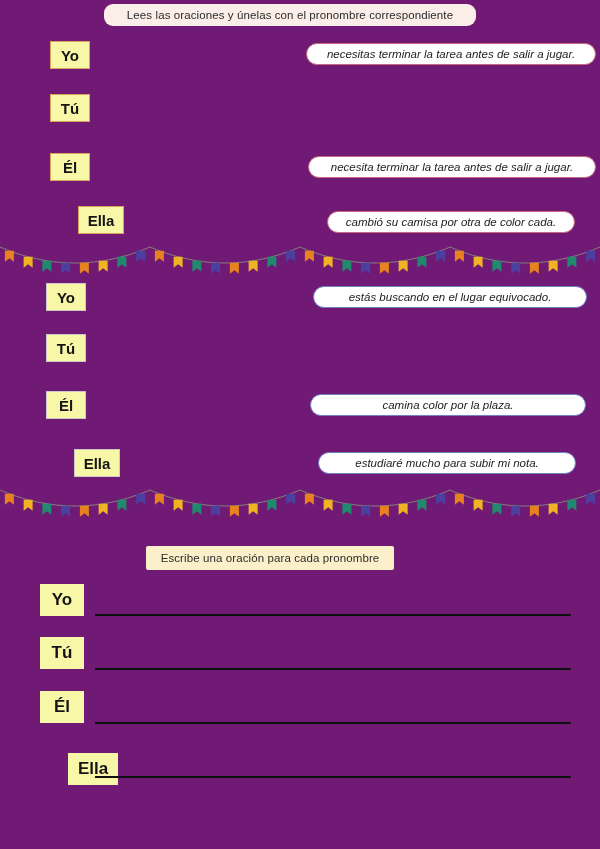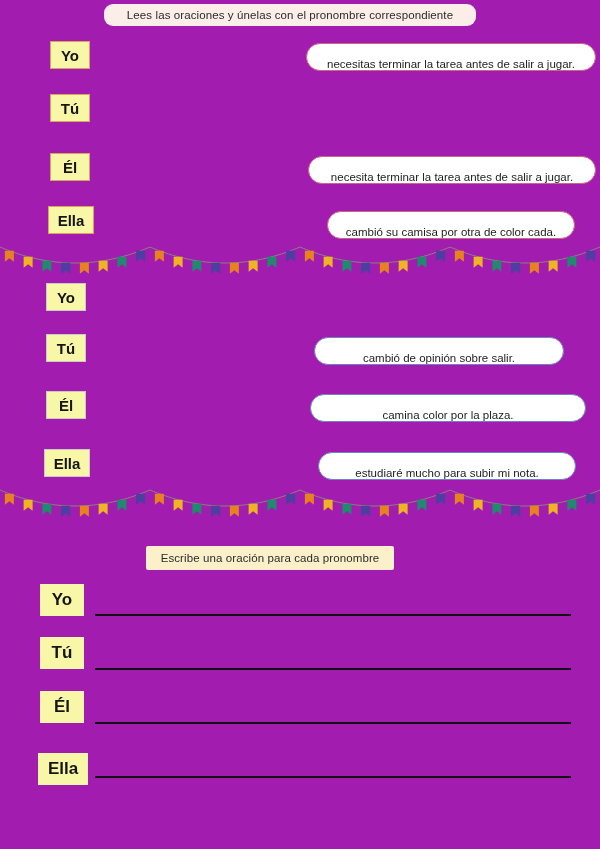--- a/index.html
+++ b/index.html
@@ -10,21 +10,21 @@
   body {
     width: 600px;
     height: 849px;
     position: relative;
     font-family: "Liberation Sans", sans-serif;
     overflow: hidden;
   }
   .page {
     position: absolute;
     inset: 0;
-    background: #a21caf;
+    background: #701a75;
   }
 
   
   .header-pill {
     position: absolute;
     display: flex;
     align-items: center;
     justify-content: center;
     border-radius: 9px;
     font-size: 11.5px;
@@ -71,36 +71,37 @@
     width: 40px;
     height: 28px;
     font-size: 15px;
   }
   .chip.bot {
     border: none;
     width: 44px;
     height: 32px;
     font-size: 17px;
   }
-  .chip.wide { width: 46px; }
+  .chip.wide { width: 46px; margin-left: 30px; }
   .chip.bot.wide { width: 50px; }
 
   
   .oval {
     position: absolute;
     display: flex;
-    align-items: flex-end;
+    align-items: center;
     justify-content: center;
     box-sizing: border-box;
     border-radius: 999px;
     font-size: 11.5px;
     color: #1d1d1d;
     white-space: nowrap;
     background: #ffffff;
-    height: 28px;
+    height: 22px;
+    font-style: italic;
   }
   .oval.pink { border: 1.1px solid #c9687f; }
   .oval.blue { border: 1.1px solid #6f82c4; }
 
   
   .write-line {
     position: absolute;
     left: 95px;
     width: 476px;
     height: 0;
@@ -194,22 +195,22 @@
   <div class="chip mid" style="left:46px; top:334px;">
     <span>Tú</span>
   </div>
   <div class="chip mid" style="left:46px; top:391px;">
     <span>Él</span>
   </div>
   <div class="chip mid wide" style="left:44px; top:449px;">
     <span>Ella</span>
   </div>
 
-  <div class="oval blue" style="left:314px; top:337px; width:250px;">
-    <span>cambió de opinión sobre salir.</span>
+  <div class="oval blue" style="left:313px; top:286px; width:274px;">
+    <span>estás buscando en el lugar equivocado.</span>
   </div>
   <div class="oval blue" style="left:310px; top:394px; width:276px;">
     <span>camina color por la plaza.</span>
   </div>
   <div class="oval blue" style="left:318px; top:452px; width:258px;">
     <span>estudiaré mucho para subir mi nota.</span>
   </div>
 
   <div class="bunting" style="top:488px;">
     <svg width="600" height="40" viewBox="0 0 600 40">

